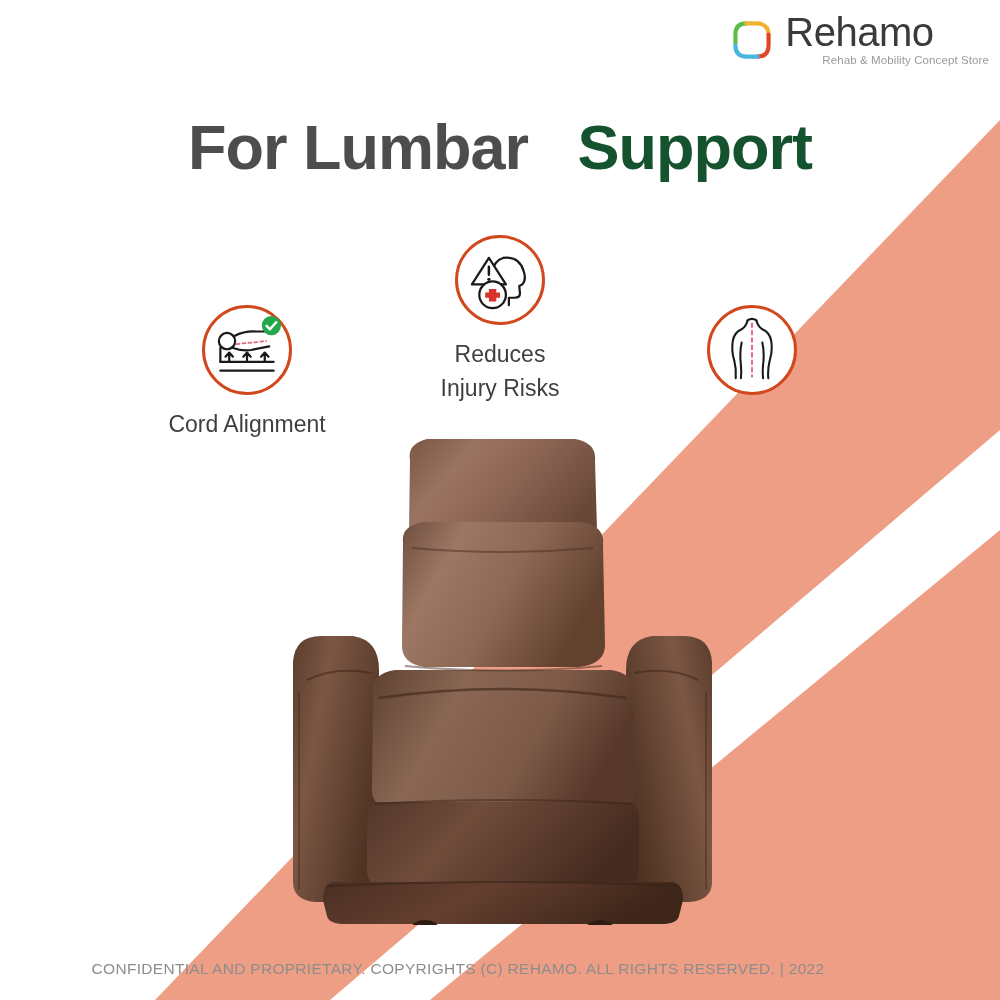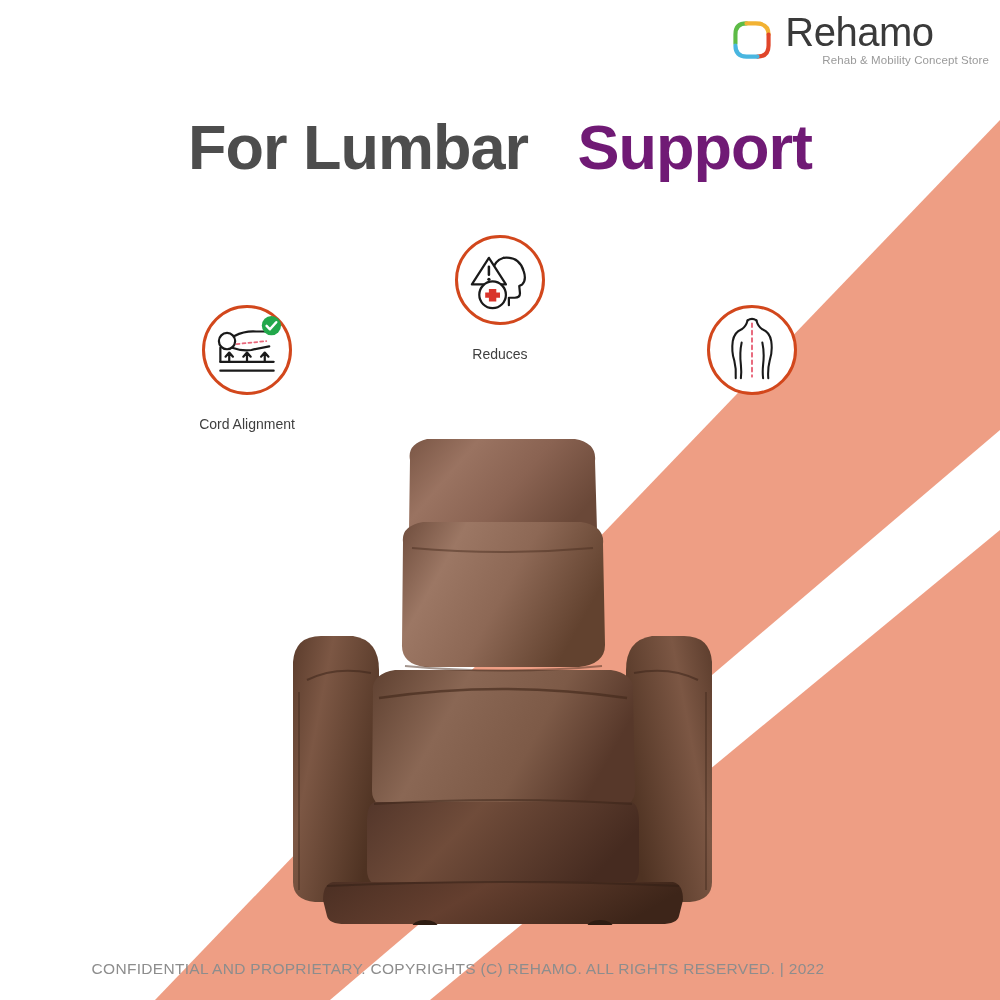--- a/index.html
+++ b/index.html
@@ -37,35 +37,35 @@
   }
 
   
   .headline{
     position:absolute;top:112px;left:0;width:1000px;
     text-align:center;z-index:5;
     font-size:63px;line-height:70px;font-weight:bold;
     letter-spacing:-1px;
   }
   .headline .dark{color:#4d4d4d;}
-  .headline .accent{color:#701a75;margin-top:12px;}
+  .headline .accent{color:#14532d;margin-top:12px;}
 
   
   .feature{position:absolute;z-index:5;text-align:center;width:250px;}
   .feature .circle{
     width:90px;height:90px;border-radius:50%;
     border:3px solid #d2471c;
     margin:0 auto;
     display:flex;align-items:center;justify-content:center;
     background:#ffffff;
     box-sizing:border-box;
   }
   .feature .cap{
     margin-top:12px;
-    font-size:14px;line-height:34px;color:#3f3f3f;
+    font-size:23px;line-height:34px;color:#3f3f3f;
     font-weight:400;
   }
   #feature-0{left:122px;top:305px;}
   #feature-1{left:375px;top:235px;}
   #feature-2{left:627px;top:305px;}
 
   
   .chair{position:absolute;left:275px;top:430px;width:455px;height:495px;z-index:4;}
 
   
@@ -156,20 +156,21 @@
         <circle cx="35" cy="49" r="2.2" fill="#1a1a1a"></circle>
 
         <g>
           <circle cx="40" cy="70" r="18" fill="#ffffff" stroke="#1a1a1a" stroke-width="3"></circle>
           <path d="M35 62 L45 62 L45 67 L50 67 L50 74 L45 74 L45 79 L35 79 L35 74 L30 74 L30 67 L35 67 Z" fill="#d9342b"></path>
         </g>
       </svg>
     </div>
     <div class="cap">
       <div>Reduces</div>
+      <div>Injury Risks</div>
     </div>
   </div>
 
   <div class="feature" id="feature-2">
     <div class="circle">
       <svg width="74" height="74" viewBox="0 0 100 100">
         <g fill="none" stroke="#1a1a1a" stroke-width="2.8" stroke-linecap="round">
 
           <path d="M44 10 Q42 18 36 22 Q26 26 24 38 Q22 52 26 64 Q29 76 28 88"></path>
 

